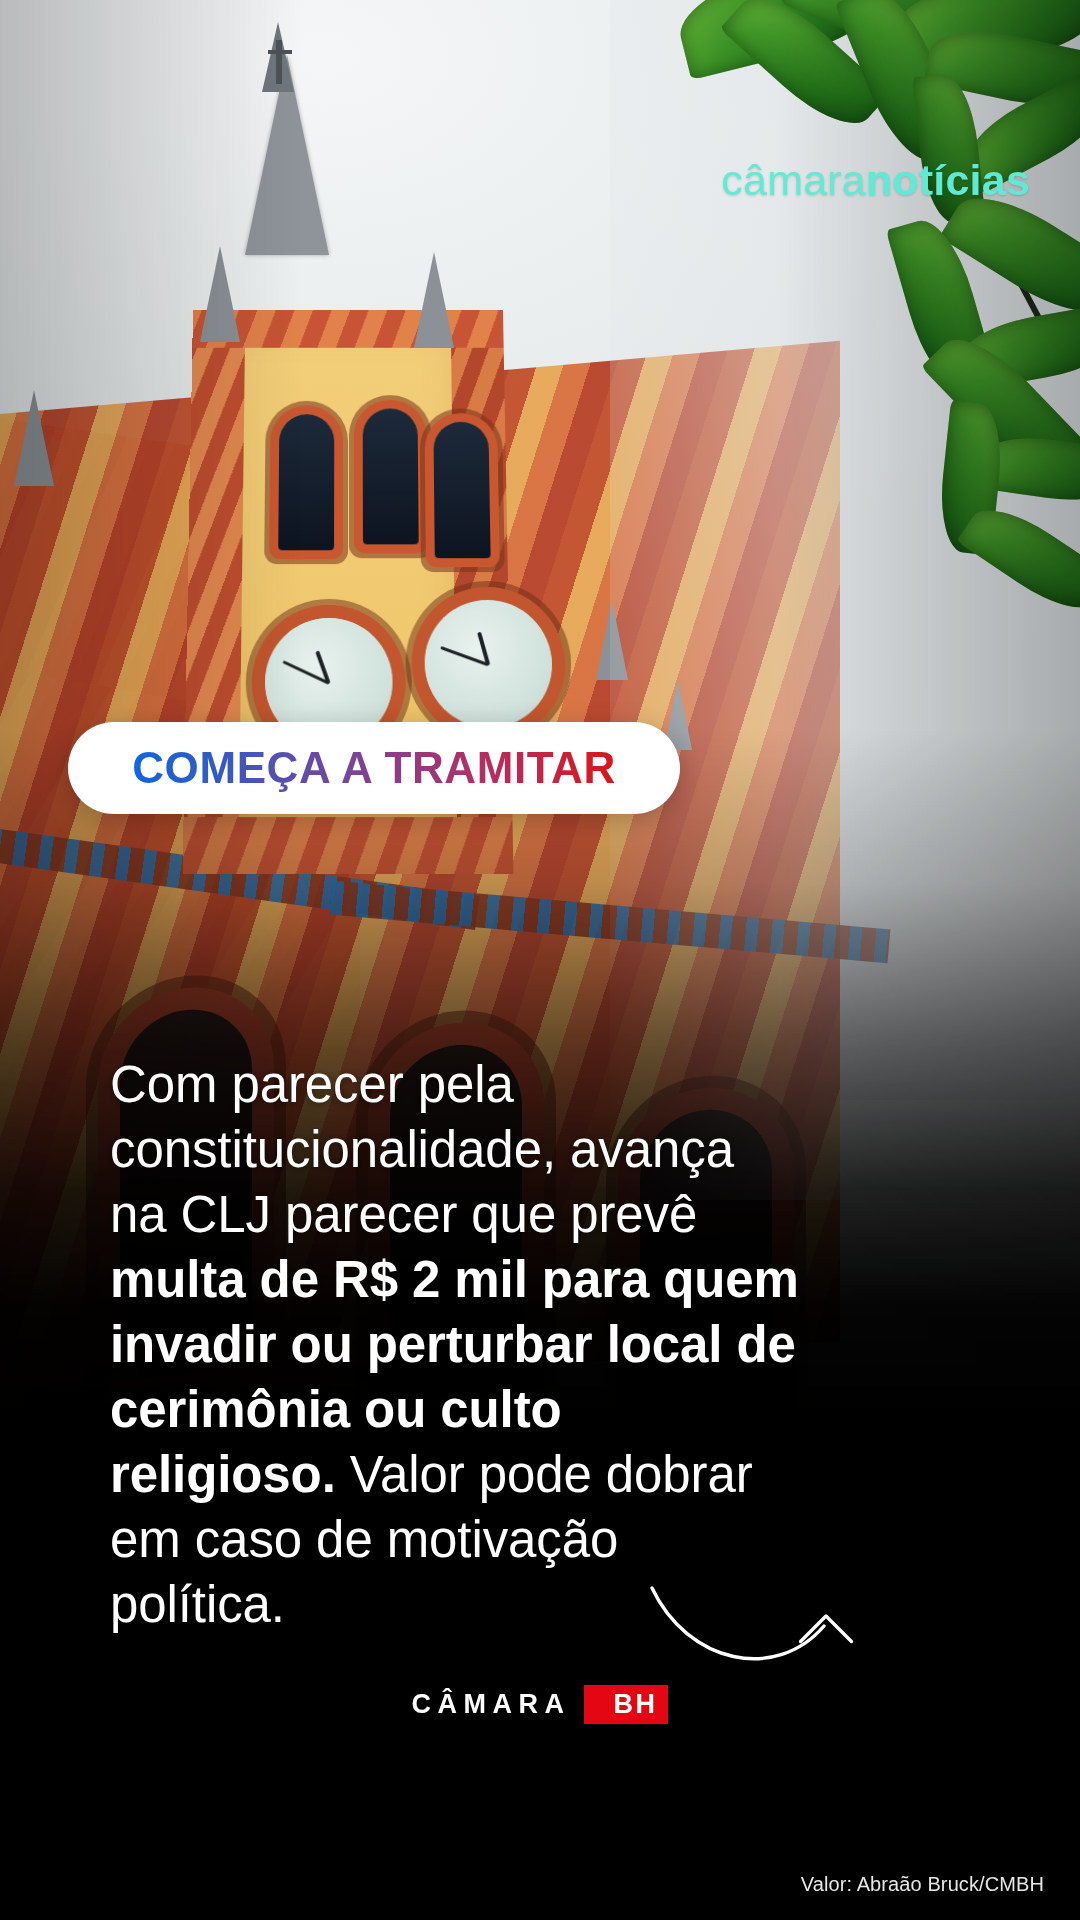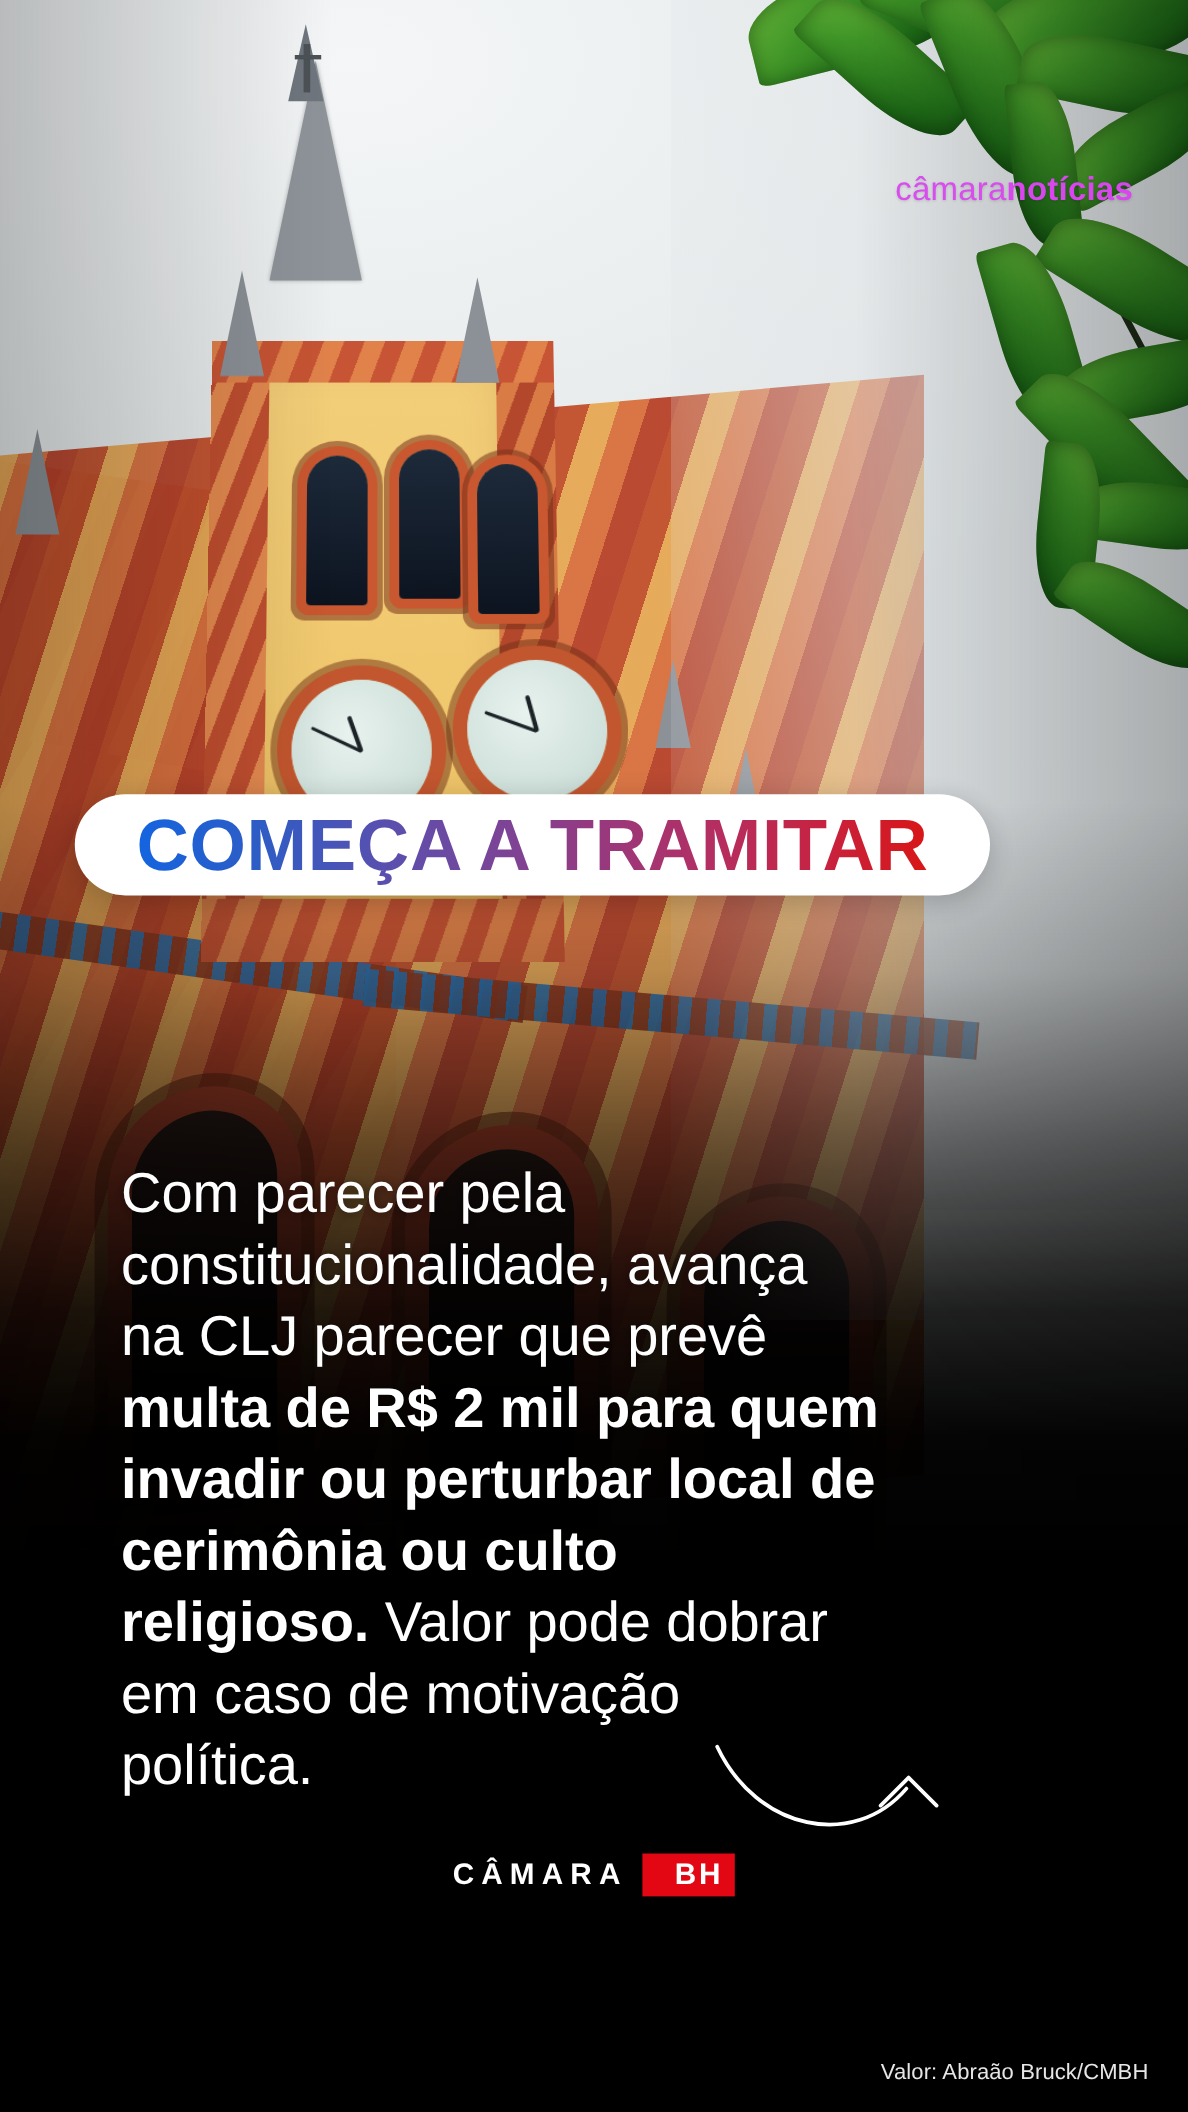--- a/index.html
+++ b/index.html
@@ -159,38 +159,38 @@
       #000 100%);
   }
   .shade-side{
     position:absolute;left:0;top:0;width:1080px;height:1920px;
     background:linear-gradient(90deg,rgba(0,0,0,.22) 0%,rgba(0,0,0,0) 28%,rgba(0,0,0,0) 72%,rgba(0,0,0,.25) 100%);
   }
 
   
   .watermark{
     position:absolute;right:50px;top:156px;
-    font-size:30px;letter-spacing:.2px;color:#d946ef;
+    font-size:43px;letter-spacing:.2px;color:#5eead4;
     white-space:nowrap;
     text-shadow:0 1px 3px rgba(0,0,0,.18);
   }
   .watermark .light{font-weight:300;opacity:.96;}
   .watermark .bold{font-weight:700;}
 
   
   .pill{
     position:absolute;left:68px;top:722px;
     height:92px;min-width:500px;
     padding:0 56px;
     display:flex;align-items:center;justify-content:center;
     background:#ffffff;border-radius:46px;
     box-shadow:0 6px 26px rgba(0,0,0,.22);
   }
   .pill-text{
-    font-size:66px;font-weight:700;letter-spacing:.6px;
+    font-size:44px;font-weight:700;letter-spacing:.6px;
     white-space:nowrap;
     background:linear-gradient(90deg,#1464e0 0%,#2f5cc4 16%,#5b4fae 32%,#7b4497 46%,#96397f 58%,#b32f63 72%,#c62342 86%,#d81616 100%);
     -webkit-background-clip:text;background-clip:text;
     -webkit-text-fill-color:transparent;color:transparent;
   }
 
   
   .body-copy{
     position:absolute;left:110px;top:1052px;width:690px;
     color:#ffffff;

